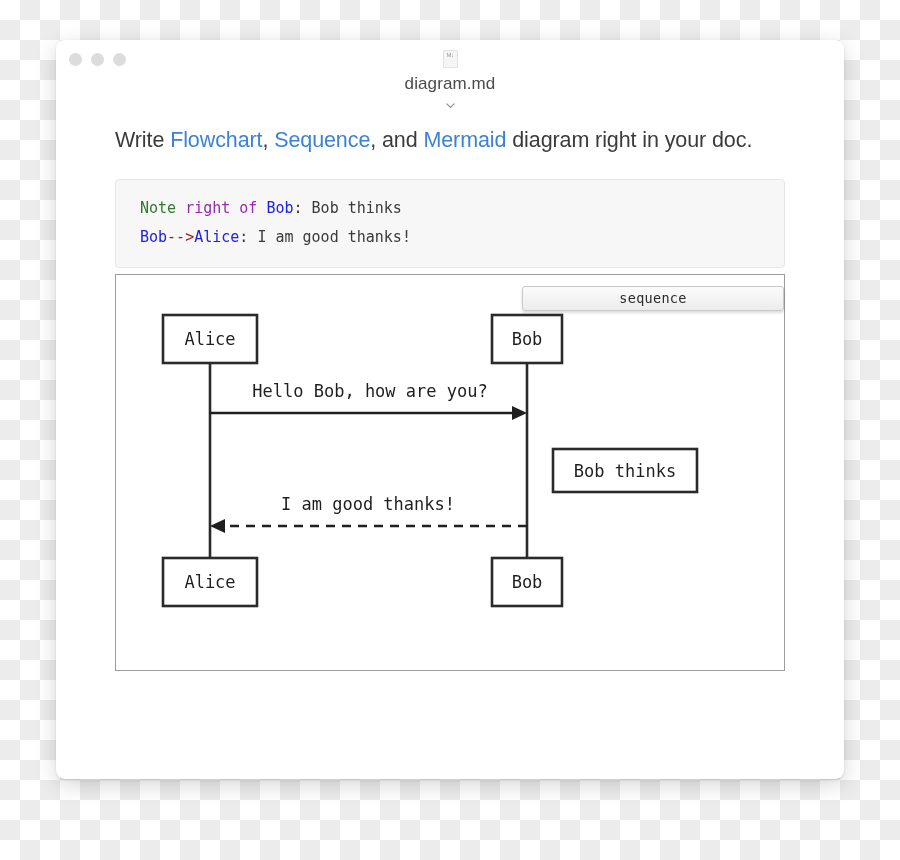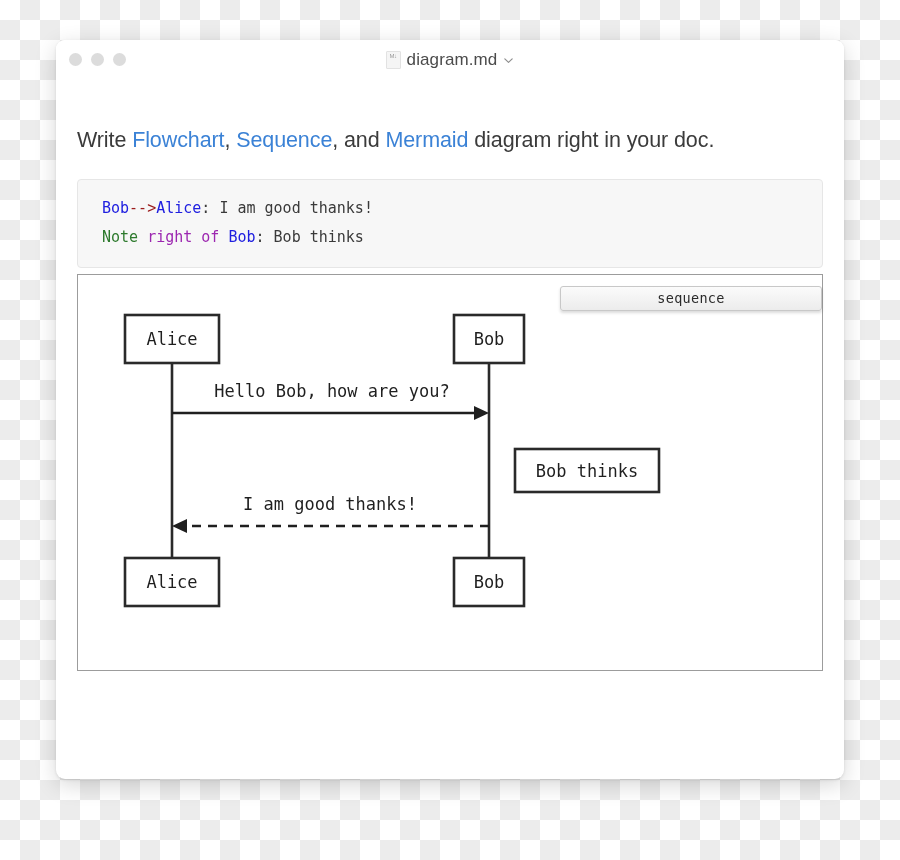--- a/index.html
+++ b/index.html
@@ -55,20 +55,21 @@
     background: #dcdcdc;
   }
   .title-center {
     position: absolute;
     left: 0; right: 0;
     top: 10px;
     display: flex;
     align-items: center;
     justify-content: center;
     gap: 6px;
+    flex-direction: column;
   }
   .doc-icon {
     width: 13px;
     height: 16px;
     background: #f5f5f5;
     border: 1px solid #e2e2e2;
     border-radius: 1px;
     position: relative;
     display: inline-block;
     flex: none;
@@ -93,21 +94,21 @@
   .title-chevron {
     width: 11px;
     height: 11px;
     flex: none;
     color: #8e8e8e;
   }
   .title-chevron svg { display:block; }
 
   
   #doc-body {
-    padding: 0 21px;
+    padding: 0 59px;
   }
   #doc-heading {
     margin: 0;
     padding-top: 46px;
     font-size: 21.5px;
     line-height: 1.3;
     color: #3b3b3b;
     font-weight: 400;
     font-family: "Liberation Sans", sans-serif;
     letter-spacing: -0.1px;
@@ -225,22 +226,22 @@
         </svg>
       </span>
     </div>
   </div>
 
   <div id="doc-body">
 
     <h1 id="doc-heading"><span>Write </span><span class="lnk">Flowchart</span><span>, </span><span class="lnk">Sequence</span><span>, and </span><span class="lnk">Mermaid</span><span> diagram right in your doc.</span></h1>
 
     <div id="code-block">
+      <div class="code-line"><span class="tok-kw">Note</span><span class="tok-text"> </span><span class="tok-kw2">right of</span><span class="tok-text"> </span><span class="tok-actor">Bob</span><span class="tok-text">: Bob thinks</span></div>
       <div class="code-line"><span class="tok-actor">Bob</span><span class="tok-arrow">--&gt;</span><span class="tok-actor">Alice</span><span class="tok-text">: I am good thanks!</span></div>
-      <div class="code-line"><span class="tok-kw">Note</span><span class="tok-text"> </span><span class="tok-kw2">right of</span><span class="tok-text"> </span><span class="tok-actor">Bob</span><span class="tok-text">: Bob thinks</span></div>
     </div>
 
     <div id="diagram-container">
 
       <div id="sequence-tab">
         <span>sequence</span>
       </div>
 
       <svg id="sequence-svg" width="708" height="396" viewBox="0 0 708 396">
 

